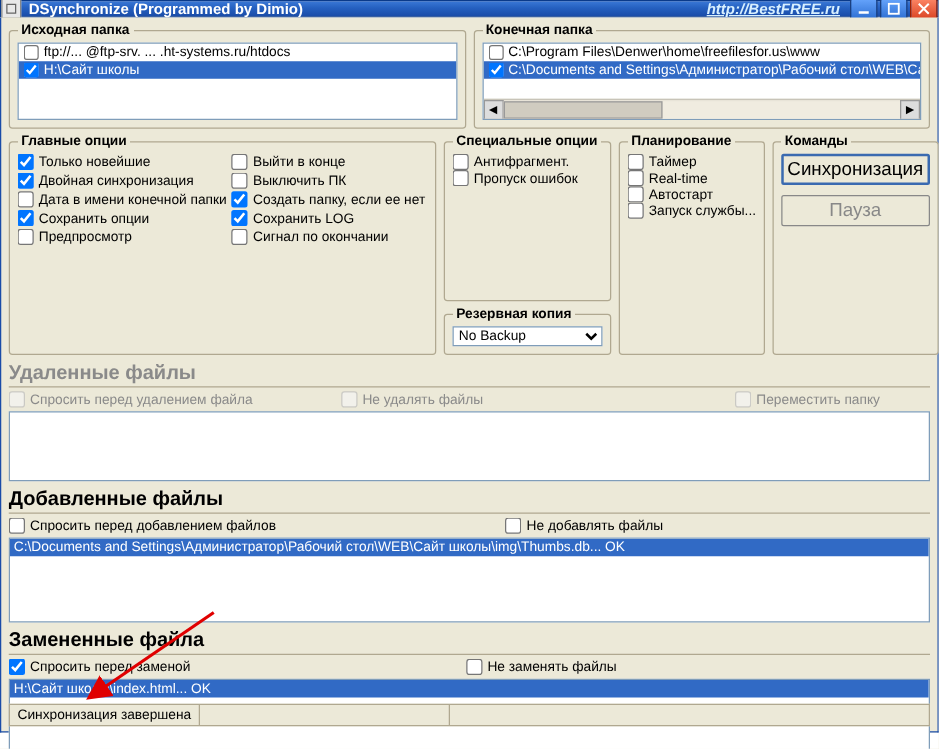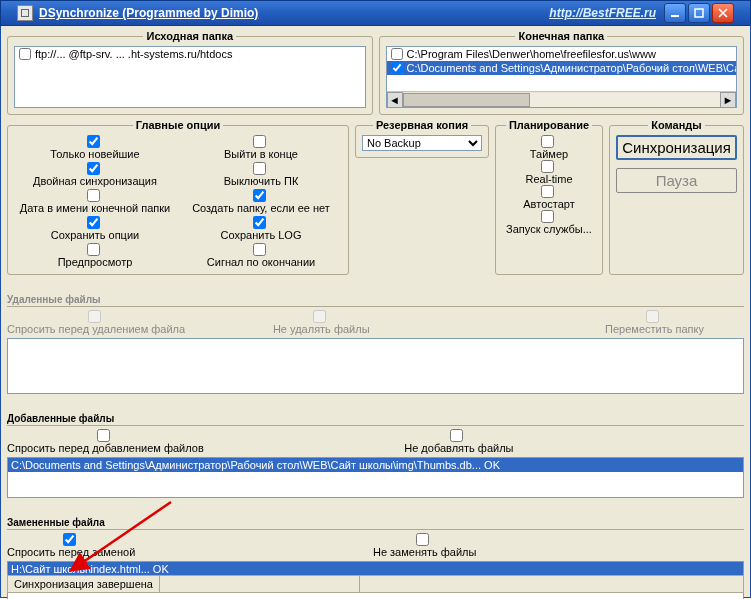--- a/index.html
+++ b/index.html
@@ -7,30 +7,29 @@
     margin: 0;
     padding: 0;
     font-family: Tahoma, Arial, sans-serif;
     font-size: 11px;
     background: #fff;
     width: 751px;
     height: 599px;
     overflow: hidden;
   }
   .titlebar {
-    height: 26px;
+    height: 14px;
     background: linear-gradient(to bottom, #3a78d6, #2560c0 45%, #1a4ca8);
     display: flex;
     align-items: center;
-    padding: 0 16px;
+    padding: 0 0;
     color: #fff;
     font-weight: bold;
     font-size: 12px;
     border: 1px solid #0a3a8a;
-    text-decoration: underline;
   }
   .titlebar .icon16 {
     width: 16px; height: 16px;
     background: #e8e8e8;
     border: 1px solid #888;
     margin-right: 6px;
     position: relative;
   }
   .titlebar .icon16::before {
     content:""; position:absolute; inset:3px; border:1px solid #666;
@@ -70,21 +69,20 @@
     border: 1px solid #b0a890;
     border-radius: 3px;
     margin: 0;
     padding: 4px 6px 6px 6px;
     background: #ece9d8;
   }
   fieldset.groupbox > legend {
     font-weight: bold;
     font-size: 11px;
     padding: 0 3px;
-    text-align: center;
   }
   
   .src-box, .dst-box { flex:1; min-width:0; }
   .dst-header { display:flex; justify-content:space-between; align-items:center;}
   .opts-link { color:#0020c0; font-size:11px; cursor:default; }
   
   .listbox {
     background: #fff;
     border: 1px solid #7f9db9;
     height: 62px;
@@ -105,21 +103,21 @@
     position:absolute; left:0; right:0; bottom:0; height:16px;
     background:#e8e4d8; border-top:1px solid #c8c4b8;
     display:flex; align-items:center;
   }
   .hscroll .ar { width:16px; height:16px; background:#ddd; border:1px solid #999; display:flex;align-items:center;justify-content:center;}
   .hscroll .track { flex:1; height:14px; background:#f0ece0; position:relative;}
   .hscroll .thumb { position:absolute; left:0; top:0; height:14px; width:40%; background:#d0ccc0; border:1px solid #999;}
   
   .mainopts { flex: 0 0 342px; }
   .mainopts-grid { display:grid; grid-template-columns: 1fr 1fr; column-gap:4px; row-gap:2px;}
-  .ck { display:flex; align-items:center; font-size:11px; white-space:nowrap;flex-direction:column;}
+  .ck { display:flex; align-items:center; font-size:11px; white-space:nowrap;}
   .ck input { margin:0 4px 0 0; width:13px; height:13px;}
   
   .specbox { flex:0 0 134px; }
   .backupbox { margin-top:4px;}
   .backupbox select {
     width: 100%; font-size:11px; background:#fff; border:1px solid #7f9db9;
   }
   
   .planbox { flex:0 0 108px; }
   .cmdbox { flex:1; }
@@ -129,35 +127,35 @@
     padding:3px 4px;
     background:#ece9d8;
     border:1px solid #888;
     border-radius:2px;
     margin-bottom:8px;
   }
   .btn.primary { border:2px solid #3a6ab0; padding:2px 3px;}
   .btn:disabled { color:#888; }
   
   .section-hdr {
-    font-weight:bold; font-size:10px;
+    font-weight:bold; font-size:16px;
     border-bottom: 1px solid #b0a890;
     padding: 2px 0 1px 0;
-    margin-top:17px;
+    margin-top:4px;
   }
   .section-hdr.disabled { color:#8a8a8a; }
   .ck.disabled { color:#8a8a8a; }
   .ckrow { display:flex; gap:30px; padding:3px 0 3px 0;}
   .ckrow .ck { flex:0 0 auto;}
   .ckrow .ck.mid { margin-left: auto; margin-right: auto; position:relative; left:-30px;}
   .ckrow .ck.right { margin-left:auto;}
   
   .filebox {
     background:#fff; border:1px solid #7f9db9;
-    height:41px; overflow:hidden;
+    height:68px; overflow:hidden;
   }
   .filerow { background:#316ac5; color:#fff; padding:1px 3px; font-size:11px; white-space:nowrap; overflow:hidden;}
   
   .statusbar {
     position:absolute; left:6px; right:6px; bottom:4px;
     height:18px;
     border:1px solid #b0a890;
     background:#ece9d8;
     display:flex; align-items:center;
     font-size:11px;
@@ -209,20 +207,24 @@
 
 <div class="client">
 
   <div class="row">
     <fieldset class="groupbox src-box">
       <legend>Исходная папка</legend>
       <div class="listbox">
         <div class="listrow">
           <input type="checkbox" style="">
           <span>ftp://... @ftp-srv. ... .ht-systems.ru/htdocs</span>
+        </div>
+        <div class="listrow selected">
+          <input type="checkbox" checked="" style="">
+          <span>H:\Сайт школы</span>
         </div>
       </div>
     </fieldset>
 
     <fieldset class="groupbox dst-box">
       <legend class="dst-header">
         <span>Конечная папка</span>
       </legend>
       <div style="position:absolute; right:16px; top:30px;" class="opts-link">O ...</div>
       <div class="listbox">
@@ -288,20 +290,31 @@
             <span>Предпросмотр</span>
           </label>
         <label class="ck">
             <input type="checkbox" style="">
             <span>Сигнал по окончании</span>
           </label>
       </div>
     </fieldset>
 
     <div style="flex:0 0 134px; display:flex; flex-direction:column; gap:4px;">
+      <fieldset class="groupbox specbox">
+        <legend>Специальные опции</legend>
+        <label class="ck">
+            <input type="checkbox" style="">
+            <span>Антифрагмент.</span>
+          </label>
+        <label class="ck">
+            <input type="checkbox" style="">
+            <span>Пропуск ошибок</span>
+          </label>
+      </fieldset>
       <fieldset class="groupbox backupbox">
         <legend>Резервная копия</legend>
         <select><option>No Backup</option></select>
       </fieldset>
     </div>
 
     <fieldset class="groupbox planbox">
       <legend>Планирование</legend>
       <label class="ck">
           <input type="checkbox" style="">

